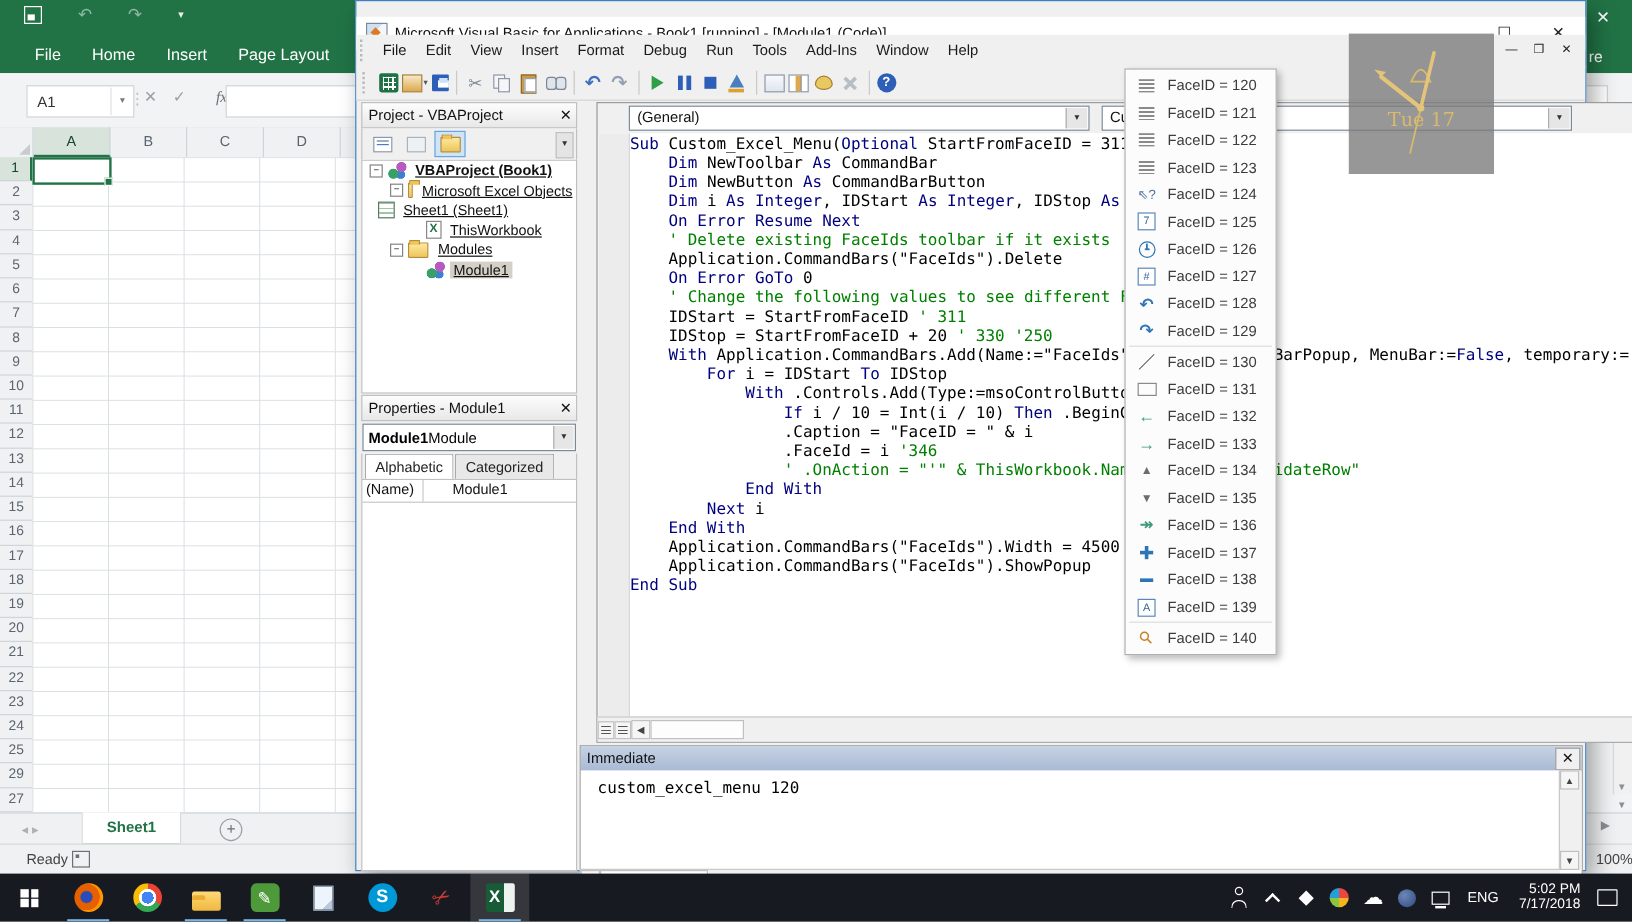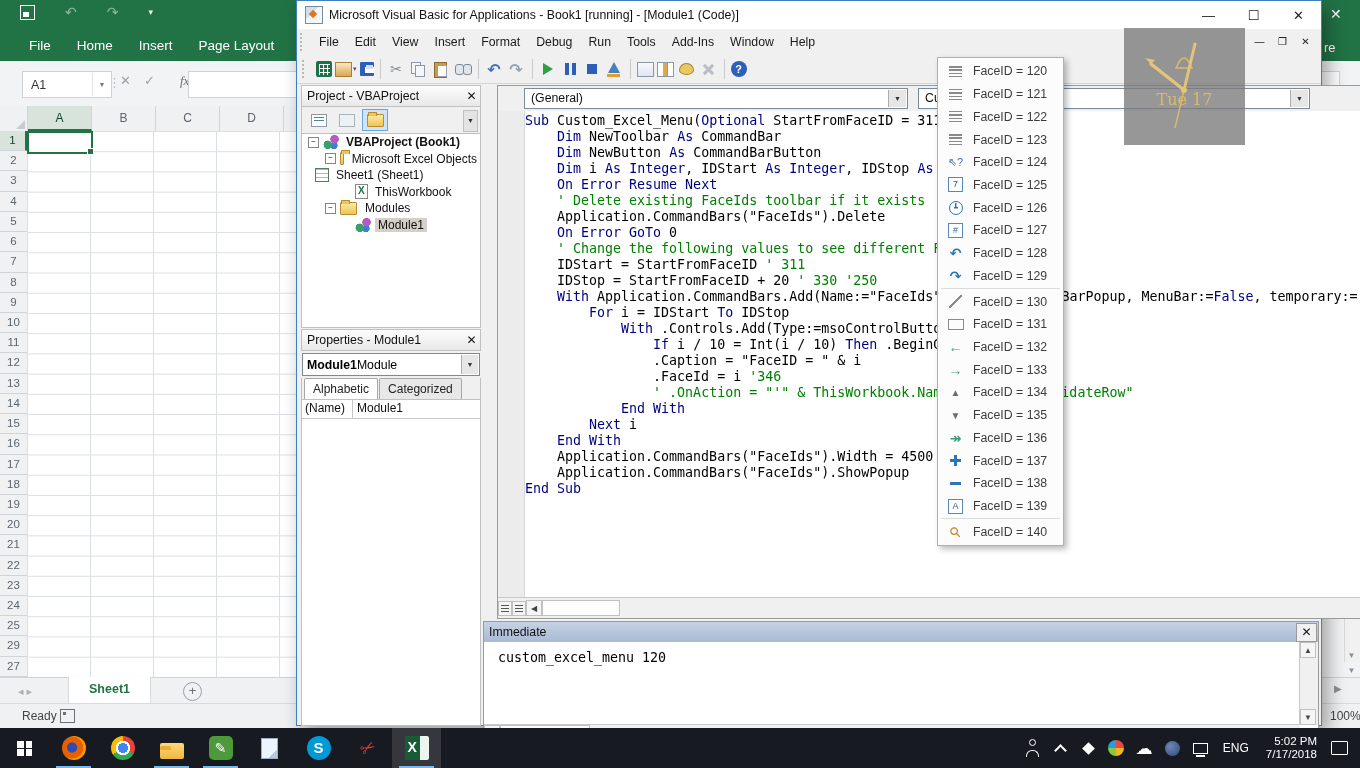--- a/index.html
+++ b/index.html
@@ -47,21 +47,21 @@
   .xl-macro{position:absolute;left:60px;top:5px;width:13px;height:12px;border:1px solid #6a7177;background:linear-gradient(#6a7177,#6a7177) 2px 2px/3px 3px no-repeat;}
   .xl-zoom{position:absolute;left:1330px;top:5px;}
   .xl-vscroll{position:absolute;left:1344px;top:131px;width:15px;height:531px;background:#f1f1f2;border-left:1px solid #d8dadb;}
   .xl-vthumb{position:absolute;left:2px;top:4px;width:11px;height:140px;background:#cdd0d3;}
   .xl-varr{position:absolute;left:1344px;width:15px;height:15px;color:#8a8f94;font-size:8px;text-align:center;line-height:15px;}
   .xl-harr{position:absolute;left:1334px;top:683px;color:#8a8f94;font-size:10px;}
   .xl-chev{position:absolute;left:1332px;top:82px;color:#6a7177;font-size:11px;}
 
   
   #vba{position:absolute;left:296px;top:0;width:1026px;height:726px;background:#f0f0f0;border:1px solid #3e7fbf;box-sizing:border-box;box-shadow:6px 8px 18px rgba(0,0,0,.35);}
-  .vba-title{position:absolute;left:0;top:0;right:0;height:28px;background:#fff;display:flex;align-items:center;}
+  .vba-title{position:absolute;left:0;top:13px;right:0;height:28px;background:#fff;display:flex;align-items:center;}
   .vba-appicon{width:16px;height:16px;margin:0 6px 0 8px;background:linear-gradient(135deg,#cfe0f4 0 40%,#f4f6f9 40%);border:1px solid #7b8a99;position:relative;}
   .vba-appicon::after{content:"";position:absolute;left:4px;top:4px;width:6px;height:6px;background:#e07820;transform:rotate(45deg);}
   .vba-titletext{font-size:12.3px;color:#111;}
   .vba-ctrls{margin-left:auto;display:flex;align-items:center;height:100%;}
   .vbtn{width:45px;height:100%;display:flex;align-items:center;justify-content:center;color:#222;font-size:13px;}
   .vba-menu{position:absolute;left:0;top:28px;right:0;height:26px;background:#f0f0f0;border-bottom:1px solid #dcdcdc;display:flex;align-items:center;font-size:12.3px;color:#1a1a1a;}
   .grip{width:5px;height:18px;margin:0 4px 0 3px;border-left:2px dotted #b9b9b9;}
   .vba-menu .mi{padding:0 8px;line-height:24px;}
   .mdi{margin-left:auto;display:flex;gap:4px;padding-right:6px;}
   .mdi span{width:17px;height:15px;border:1px solid transparent;text-align:center;font-size:10px;line-height:14px;color:#222;}
@@ -108,35 +108,35 @@
   .pbtn{width:24px;height:20px;border:1px solid transparent;display:flex;align-items:center;justify-content:center;}
   .pbtn.sel{border-color:#6aa5dd;background:#cfe4f7;}
   .pb-code{width:14px;height:11px;border:1px solid #8c98a8;background:#fff;}
   .pb-code::before{content:"";display:block;margin:2px;height:1.5px;background:#4a7fbf;box-shadow:0 3px 0 #4a7fbf;}
   .pb-obj{width:14px;height:11px;border:1px solid #aab2bc;background:#eef1f4;}
   .folder{width:15px;height:11px;background:linear-gradient(#ffe9a0,#edc55a);border:1px solid #b98d2f;border-radius:1px;position:relative;}
   .folder::before{content:"";position:absolute;top:-3px;left:0;width:7px;height:3px;background:#edc55a;border:1px solid #b98d2f;border-bottom:none;border-radius:1px 1px 0 0;}
   .pmore{position:absolute;right:2px;top:3px;width:13px;height:20px;background:#e4e4e4;border:1px solid #c0c0c0;color:#333;font-size:7px;text-align:center;line-height:20px;}
   .pbody{background:#fff;border:1px solid #c0c0c0;overflow:hidden;}
   .trow{height:16.5px;display:flex;align-items:center;font-size:12px;color:#111;white-space:nowrap;}
-  .trow .lbl{padding:0 3px;}
+  .trow .lbl{padding:0 3px;text-decoration:underline;}
   .trow .lbl.hl{background:#d4d0c8;}
   .expander{width:9px;height:9px;border:1px solid #848484;background:#fff;color:#111;font-size:8px;line-height:7px;text-align:center;margin-right:4px;flex:none;}
   .tico{width:16px;height:14px;margin-right:4px;flex:none;position:relative;}
   .t-gem{background:radial-gradient(circle at 30% 70%,#3aa06a 0 4px,transparent 4.5px),radial-gradient(circle at 72% 30%,#b65cc0 0 4px,transparent 4.5px),radial-gradient(circle at 68% 75%,#3f7fd1 0 3.5px,transparent 4px);}
   .t-sheet{width:12px;height:12px;border:1px solid #567a5e;background:repeating-linear-gradient(#9fc4a8 0 1px,#fff 1px 4px);}
   .t-book{width:11px;height:13px;border:1px solid #888;background:#fff;}
   .t-book::before{content:"X";position:absolute;left:2px;top:0;color:#1e7145;font-weight:bold;font-size:10px;}
   .props-combo{height:21px;margin:2px 1px;background:#fff;border:1px solid #7b8a99;font-size:12.3px;display:flex;align-items:center;padding-left:4px;position:relative;}
   .props-combo .db{position:absolute;right:1px;top:1px;bottom:1px;width:16px;background:#e6e6e6;border-left:1px solid #adadad;color:#333;font-size:7px;display:flex;align-items:center;justify-content:center;}
   .ptabs{display:flex;height:21px;padding-left:2px;border-left:1px solid #c0c0c0;border-right:1px solid #c0c0c0;}
   .ptab{padding:0 8px;font-size:12px;line-height:20px;border:1px solid #a8a8a8;border-bottom:none;background:#e8e8e8;border-radius:2px 2px 0 0;margin-right:1px;color:#222;}
   .ptab.on{background:#fff;position:relative;top:0;}
   .pgrid{background:#fff;border:1px solid #c0c0c0;}
-  .pgrow{height:18px;display:flex;border-bottom:1px solid #c8c8c8;font-size:12px;color:#111;}
+  .pgrow{height:18px;display:flex;border-bottom:1px solid #c8c8c8;font-size:12px;color:#111;gap:20px;}
   .pgrow .pn{width:47px;border-right:1px solid #c8c8c8;padding-left:3px;line-height:17px;}
   .pgrow .pv{padding-left:4px;line-height:17px;}
 
   
   #codewin{position:absolute;left:200px;top:84px;width:996px;height:534px;background:#f0f0f0;border:1px solid #9a9a9a;box-sizing:border-box;}
   .combo{position:absolute;top:2px;height:21px;background:#fff;border:1px solid #7b8a99;font-size:12.3px;line-height:19px;padding-left:6px;box-sizing:border-box;color:#111;}
   .combo .db{position:absolute;right:1px;top:1px;bottom:1px;width:17px;background:#e6e6e6;border-left:1px solid #adadad;color:#333;font-size:7px;display:flex;align-items:center;justify-content:center;}
   #codearea{position:absolute;left:1px;top:25px;right:19px;bottom:21px;background:#fff;overflow:hidden;}
   #codemargin{position:absolute;left:0;top:0;bottom:0;width:25px;background:#ececec;border-right:1px solid #d7d7d7;}
   #codelines{position:absolute;left:26px;top:2px;right:0;bottom:0;overflow:hidden;

